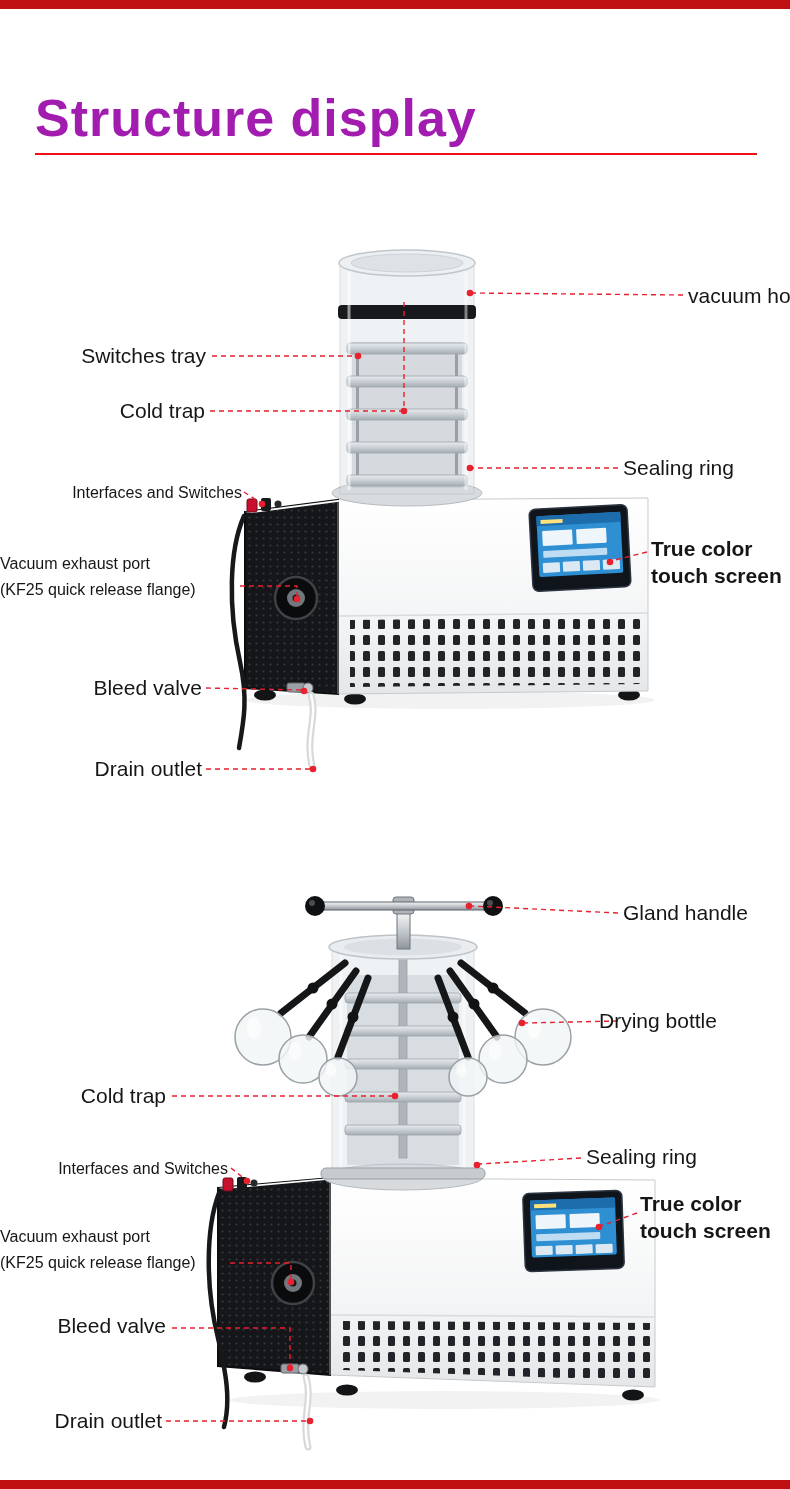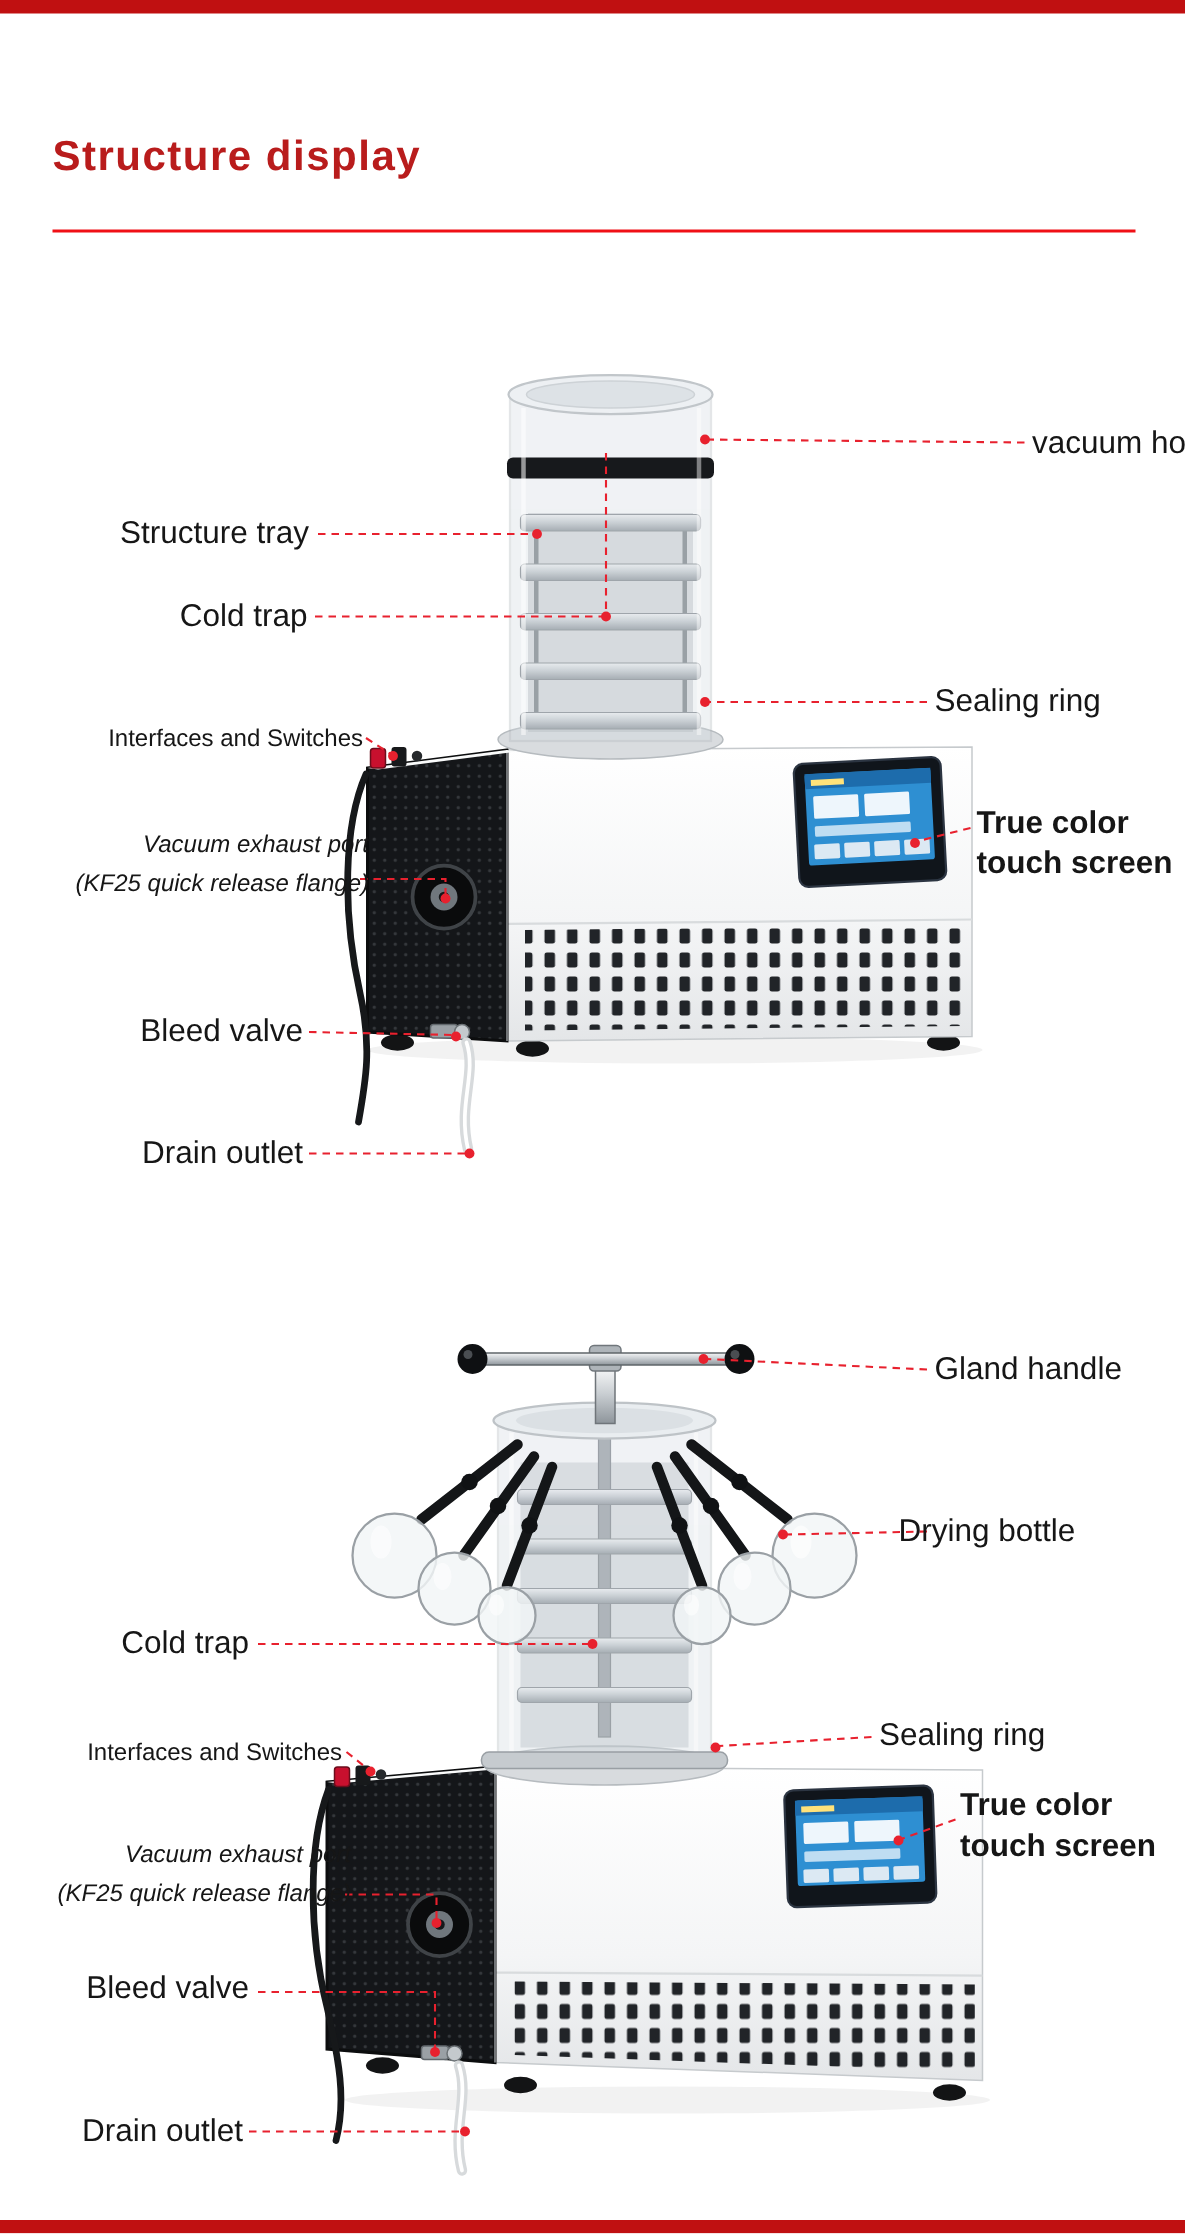--- a/index.html
+++ b/index.html
@@ -2,28 +2,28 @@
 <html><head>
 <meta charset="utf-8">
 <style>
   * { margin:0; padding:0; box-sizing:border-box; }
   html,body { background:#ffffff; }
   body { font-family:"Liberation Sans", sans-serif; }
   .page { position:relative; width:790px; height:1489px; margin:0 auto; background:#ffffff; overflow:hidden; }
   .bar { position:absolute; left:0; width:100%; height:9px; background:#c01011; z-index:8; }
   .bar.top { top:0; }
   .bar.bottom { bottom:0; }
-  .title { position:absolute; left:35px; top:88px; font-size:28px; font-weight:bold; color:#b91c1c; letter-spacing:1px; z-index:7; }
+  .title { position:absolute; left:35px; top:88px; font-size:52px; font-weight:bold; color:#a21caf; letter-spacing:1px; z-index:7; }
   .divider { position:absolute; left:35px; top:153px; width:722px; height:2px; background:#f01016; z-index:7; }
   .machine { position:absolute; z-index:1; }
   .leaders { position:absolute; left:0; top:0; z-index:5; pointer-events:none; }
   .callout { position:absolute; font-size:21px; color:#161616; white-space:nowrap; z-index:6; line-height:25px; }
   .callout.sm { font-size:16px; line-height:25px; }
   .callout.wrap { white-space:normal; line-height:27px;font-weight:bold; }
-  .callout.center { text-align:right; white-space:normal; line-height:26px;font-style:italic; }
+  .callout.center { text-align:left; white-space:normal; line-height:26px; }
 </style>
 </head>
 <body>
 
 <div class="page">
 
   <div class="bar top"></div>
   <div class="title">Structure display</div>
   <div class="divider"></div>
 
@@ -307,21 +307,21 @@
       <circle cx="477" cy="1165" r="3.3"></circle>
       <circle cx="247" cy="1181" r="3.3"></circle>
       <circle cx="599" cy="1227" r="3.3"></circle>
       <circle cx="291" cy="1282" r="3.3"></circle>
       <circle cx="290" cy="1368" r="3.3"></circle>
       <circle cx="310" cy="1421" r="3.3"></circle>
     </g>
   </svg>
 
   <div class="callout" style="left:688px; top:283px;">vacuum hood</div>
-  <div class="callout" style="right:584px; top:343px;">Structure tray</div>
+  <div class="callout" style="right:584px; top:343px;">Switches tray</div>
   <div class="callout" style="right:585px; top:398px;">Cold trap</div>
   <div class="callout" style="left:623px; top:455px;">Sealing ring</div>
   <div class="callout sm" style="right:548px; top:480px;">Interfaces and Switches</div>
   <div class="callout wrap" style="left:651px; top:535px; width:140px;">True color touch screen</div>
   <div class="callout sm center" style="left:0; top:551px; width:246px;">
     <div>Vacuum exhaust port</div>
     <div>(KF25 quick release flange)</div>
   </div>
   <div class="callout" style="right:588px; top:675px;">Bleed valve</div>
   <div class="callout" style="right:588px; top:756px;">Drain outlet</div>

